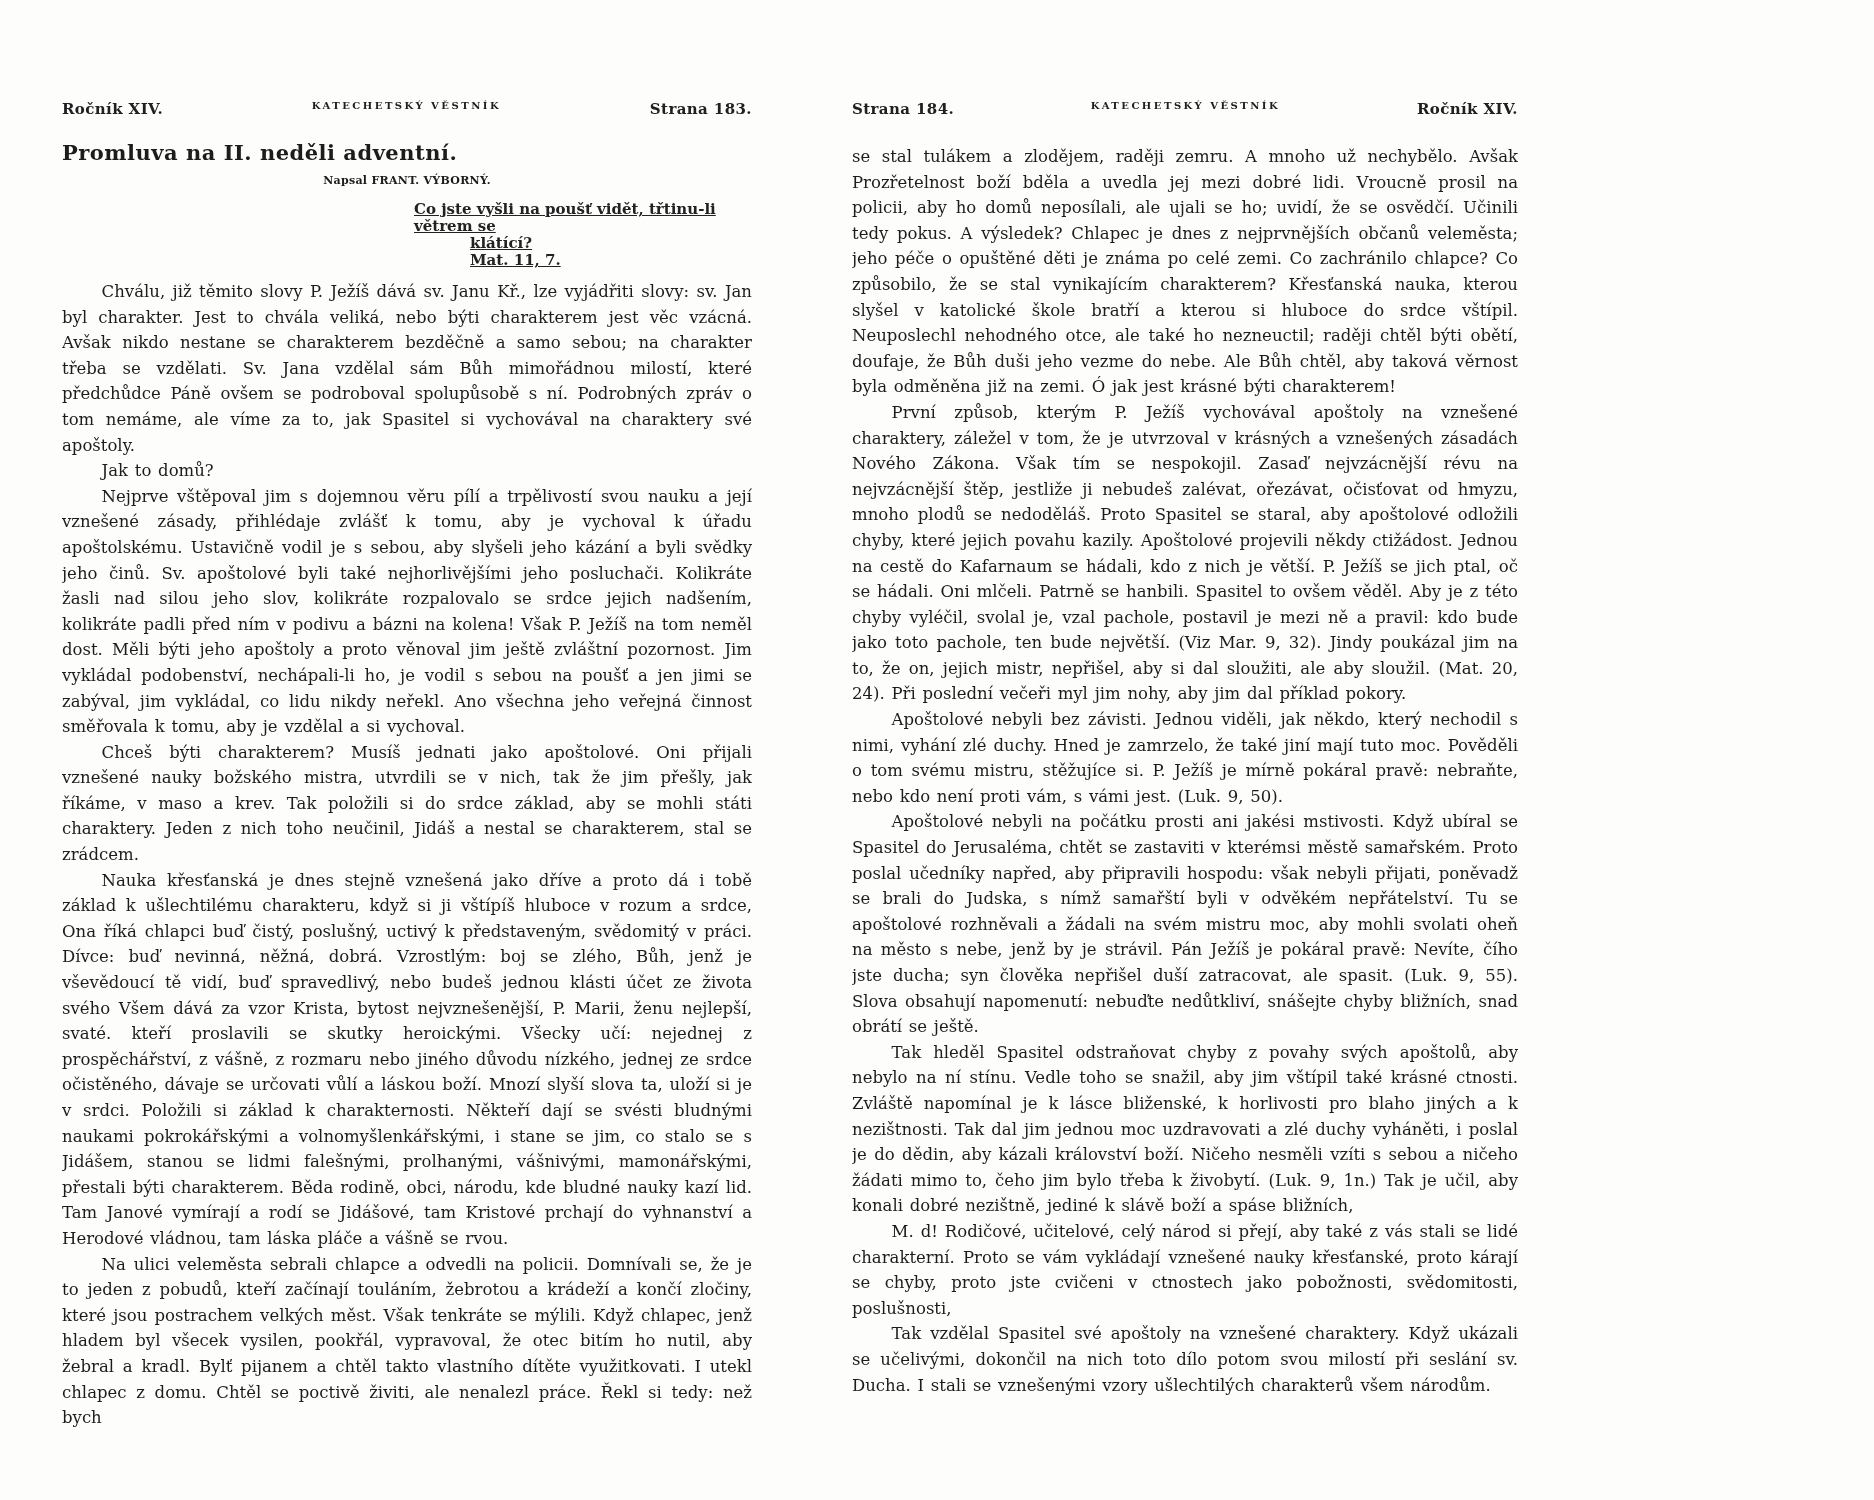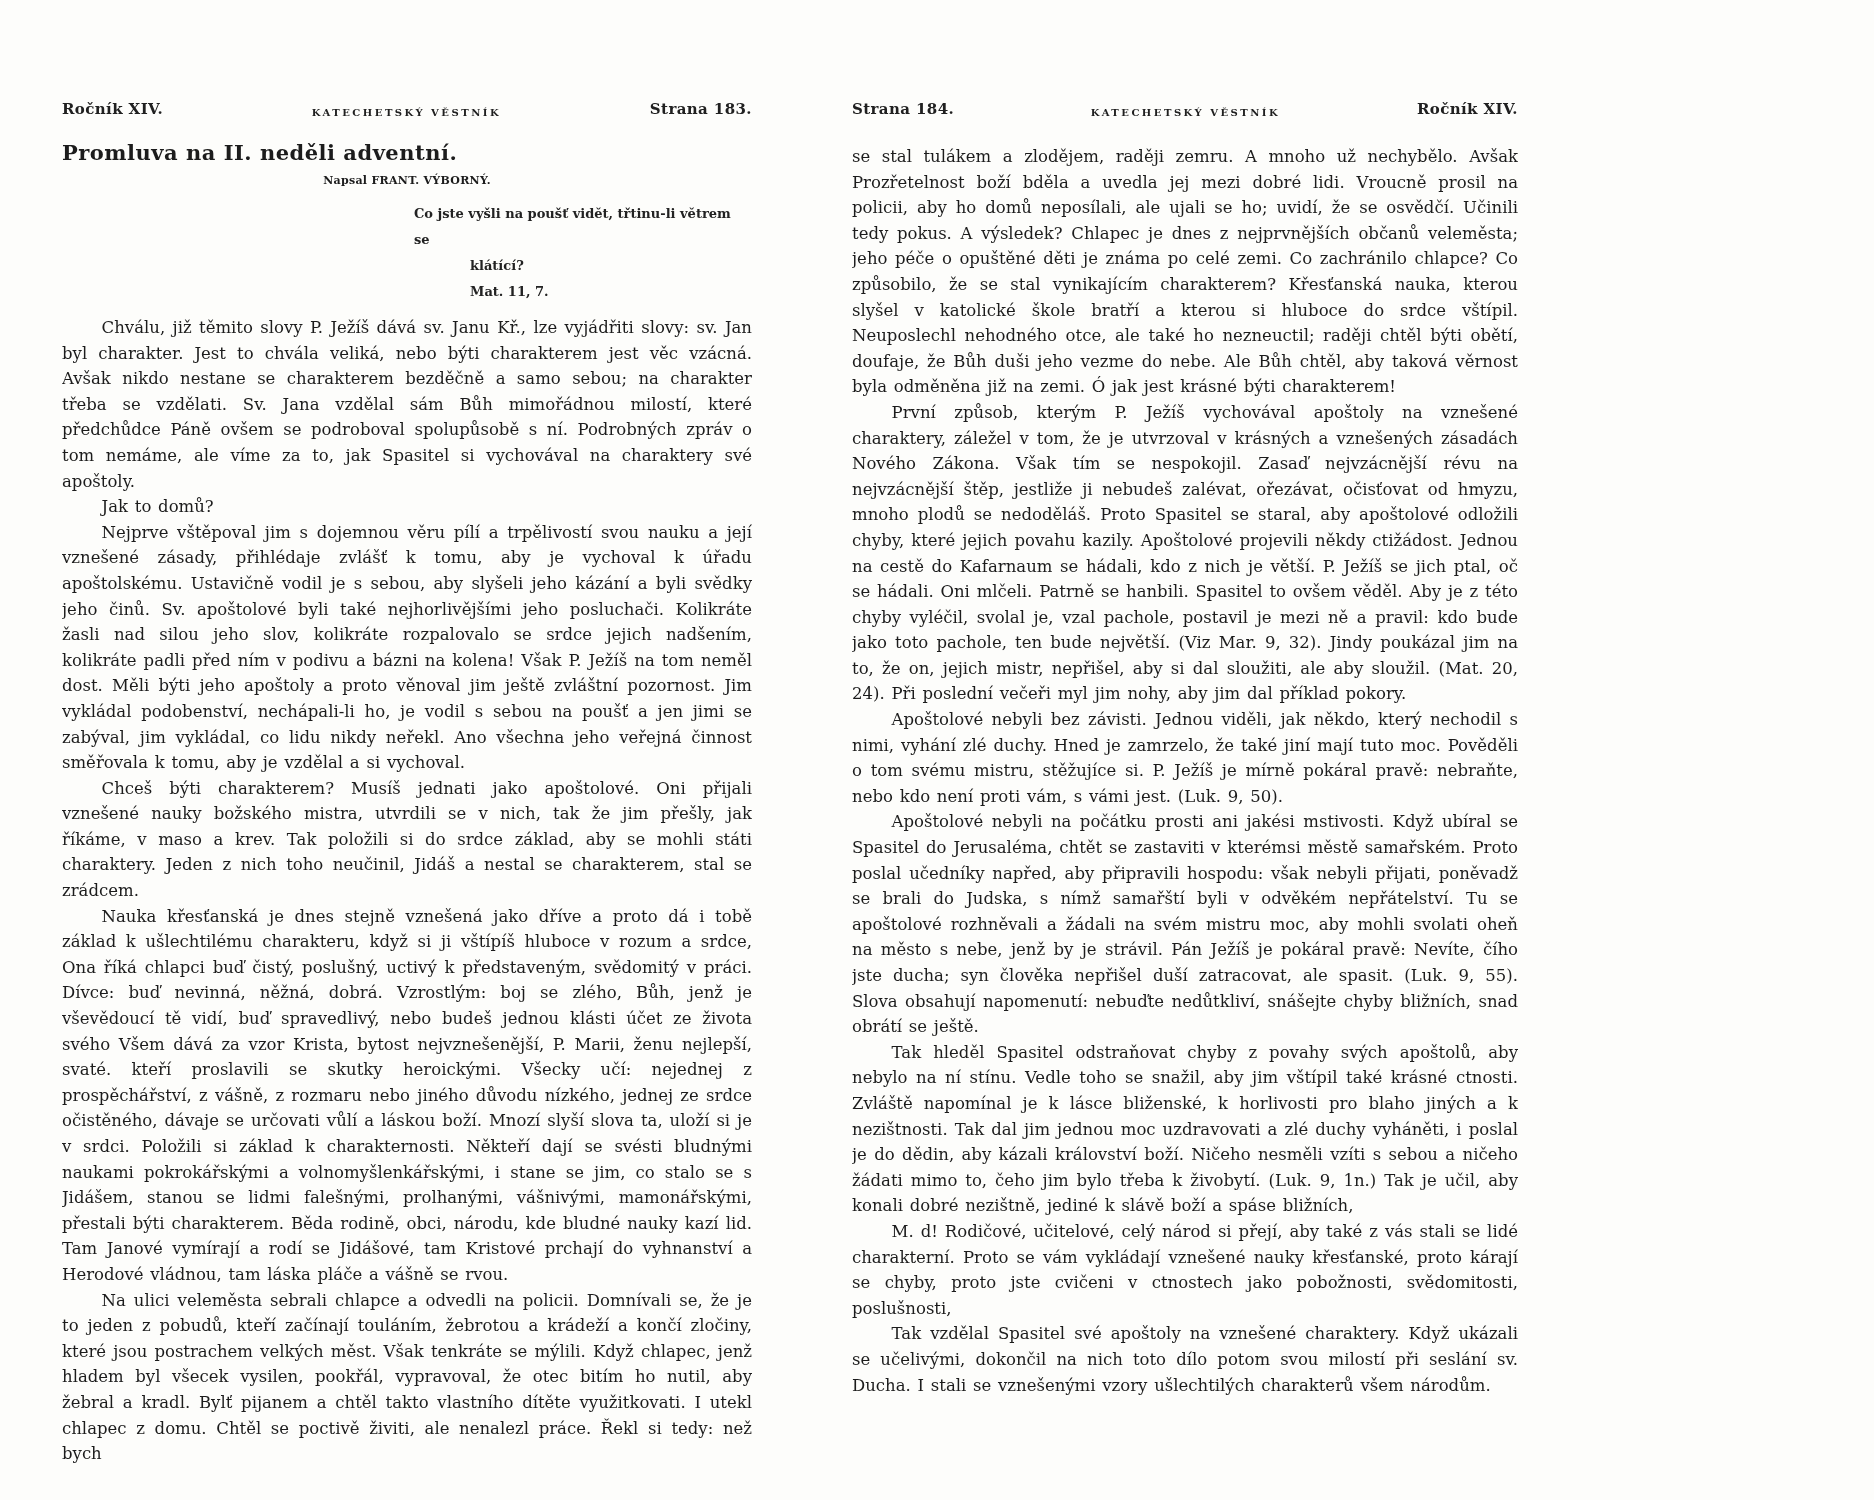--- a/index.html
+++ b/index.html
@@ -21,21 +21,21 @@
     top: 100px;
     height: 1392px;
     overflow: hidden;
   }
   .page-left  { left: 62px;  width: 690px; }
   .page-right { left: 852px; width: 666px; }
 
   .page-header {
     display: flex;
     justify-content: space-between;
-    align-items: flex-end;
+    align-items: flex-start;
     font-size: 15px;
     font-weight: bold;
     letter-spacing: 0.4px;
     color: #202020;
   }
   .page-header .journal {
     letter-spacing: 2.5px;
     font-weight: 600;
     font-size: 10px;
   }
@@ -49,24 +49,25 @@
   .byline {
     margin-top: 9px;
     text-align: center;
     font-size: 11px;
     font-weight: 600;
     letter-spacing: 0.3px;
   }
   .epigraph {
     width: 330px;
     margin: 14px 8px 0 auto;
-    font-size: 13px;
+    font-size: 15px;
     font-weight: 600;
-    line-height: 26px;
+    line-height: 17px;
     color: #222;
+    text-decoration: underline;
   }
   .epigraph .ep-line2 {
     padding-left: 56px;
     display: flex;
     justify-content: space-between;
     padding-right: 26px;
     flex-direction: column;
   }
 
   .body-block { margin-top: 10px; }

